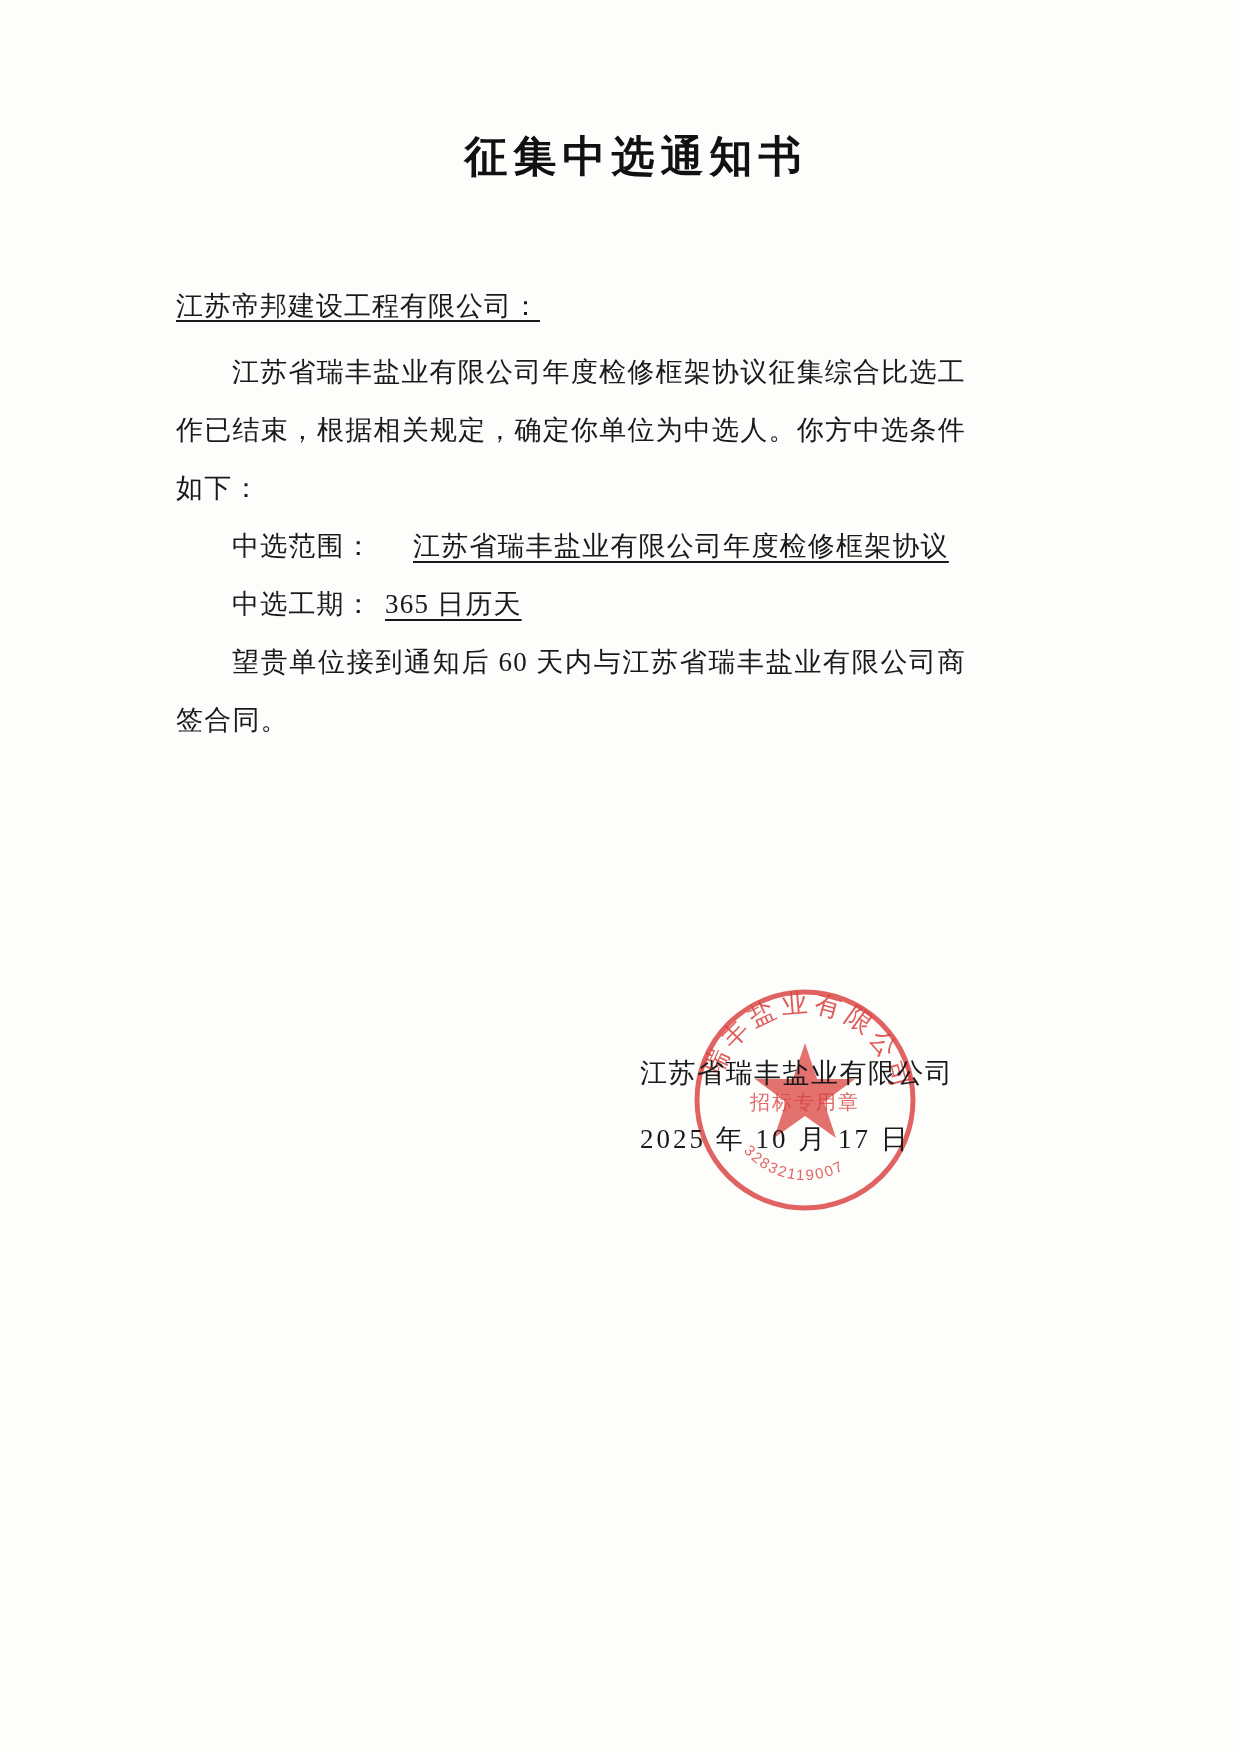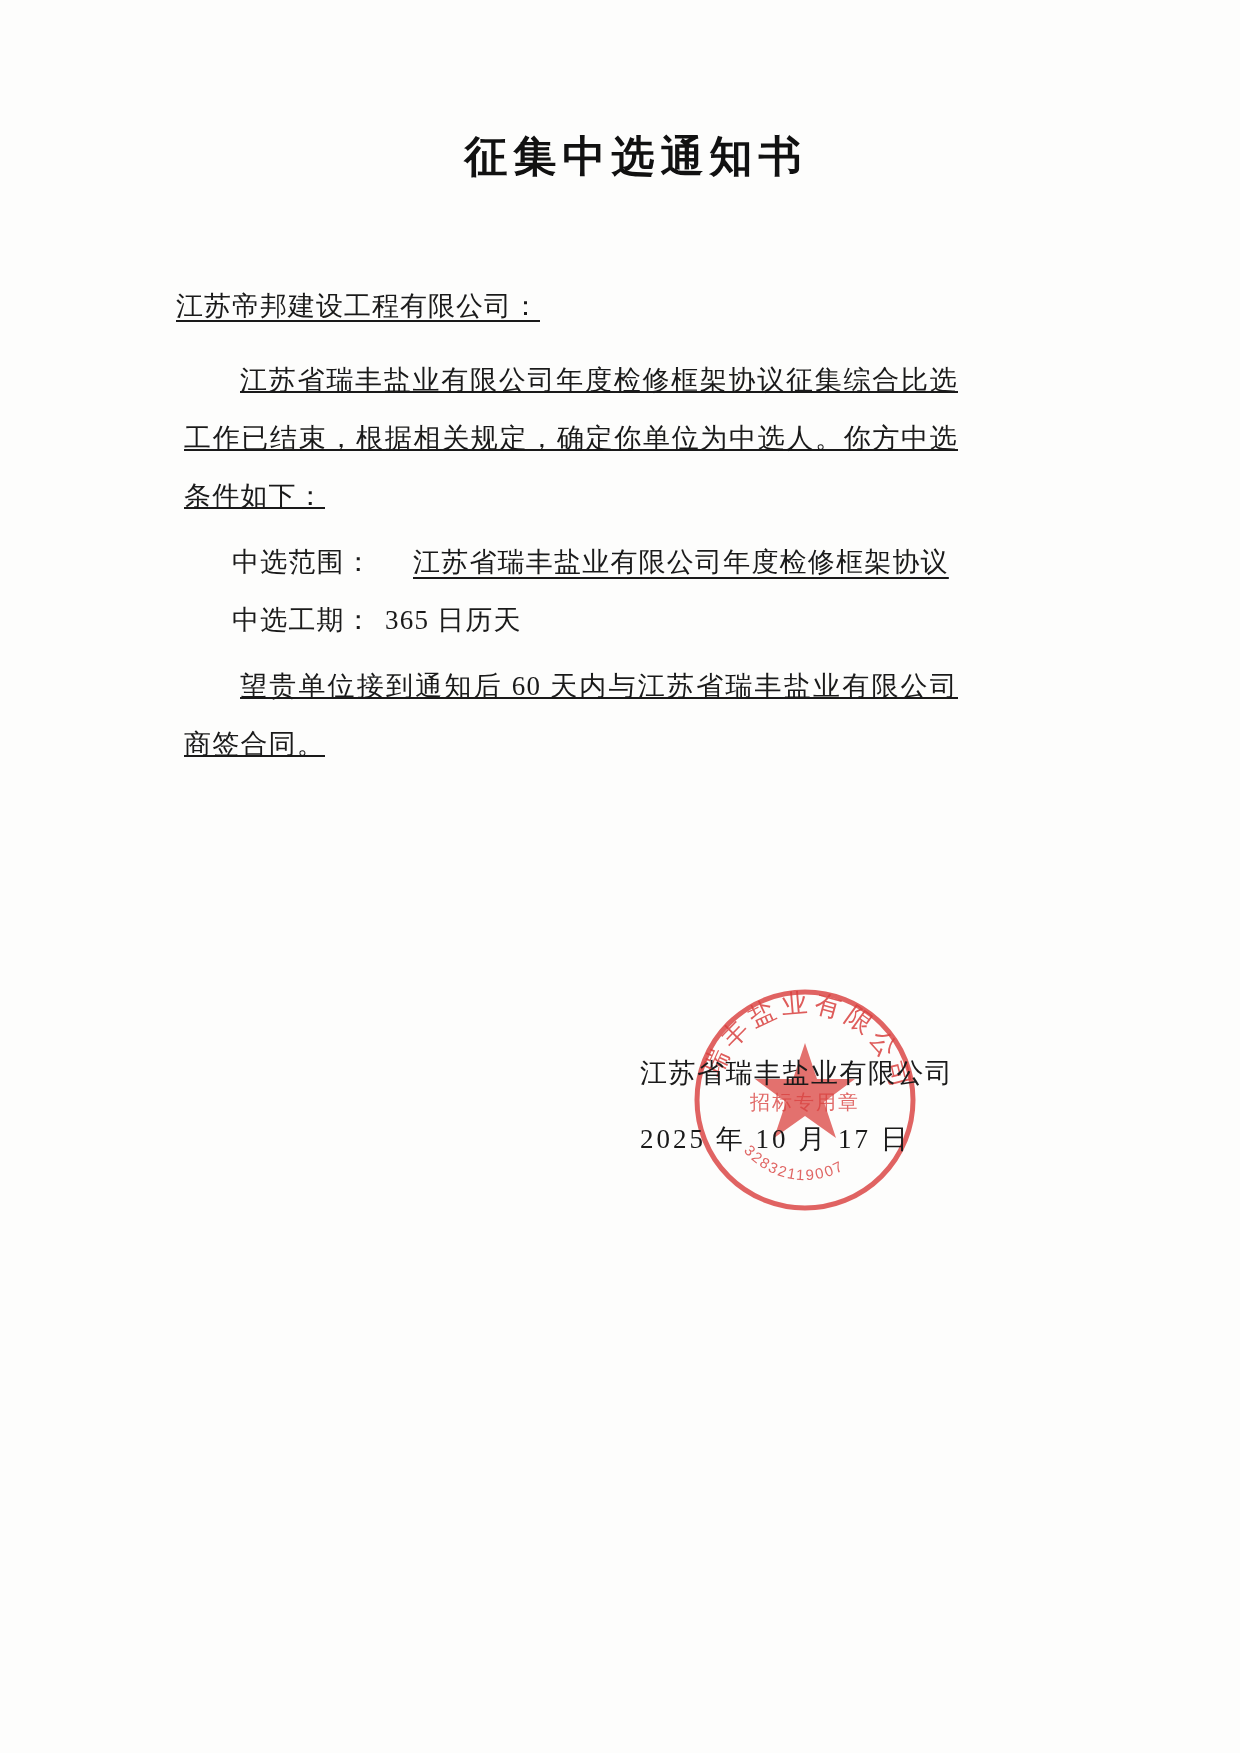--- a/index.html
+++ b/index.html
@@ -46,39 +46,39 @@
     letter-spacing: 1px;
     margin-bottom: 16px;
     display: inline-block;
     margin-top: 24px;
   }
   .para {
     font-size: 27px;
     line-height: 58px;
     letter-spacing: 1.2px;
     text-indent: 56px;
-    margin: 8px;
+    margin: 0;
     text-align: justify;
-    text-decoration: underline;
   }
   .field-line {
     font-size: 27px;
     line-height: 58px;
     letter-spacing: 1.2px;
     text-indent: 56px;
     margin: 0;
     white-space: nowrap;
   }
   .underlined {
     text-decoration: underline;
     text-underline-offset: 6px;
     letter-spacing: 1.2px;
     margin-left: 40px;
   }
   .dur-value {
+    text-decoration: underline;
     text-underline-offset: 6px;
     padding: 0 18px 0 12px;
     letter-spacing: 1.2px;
   }
   .sign-block {
     position: absolute;
     top: 1040px;
     left: 640px;
     width: 400px;
     font-size: 27px;

